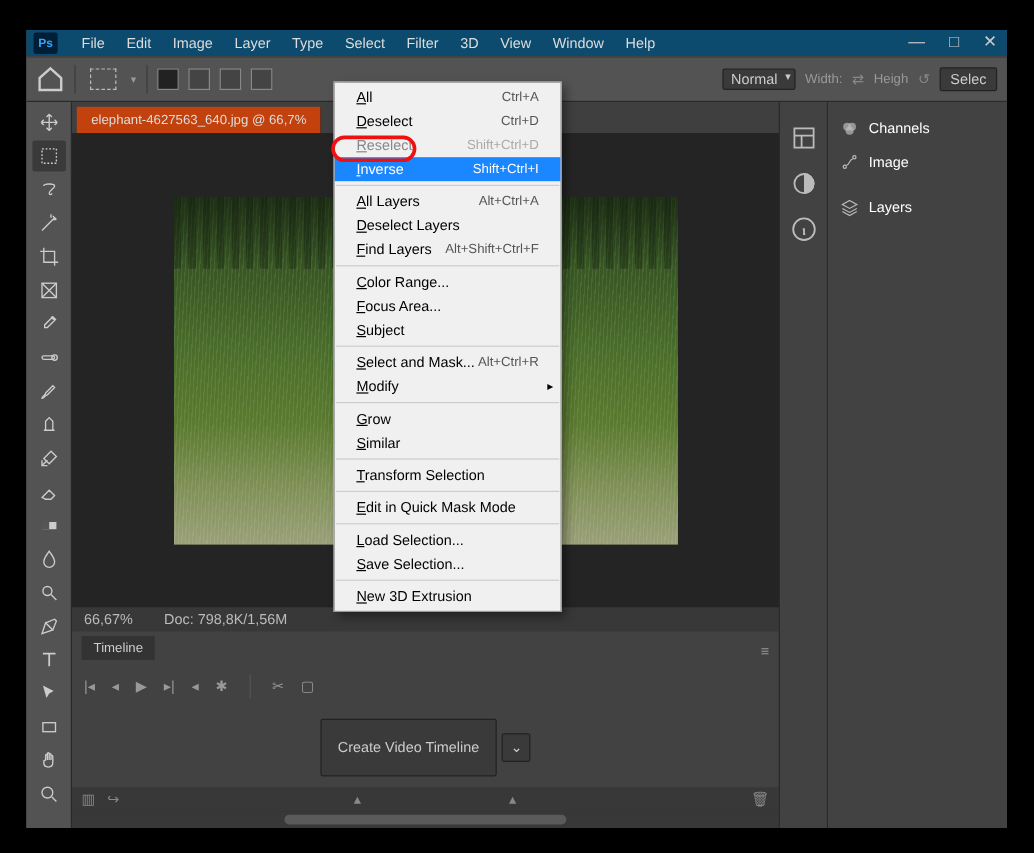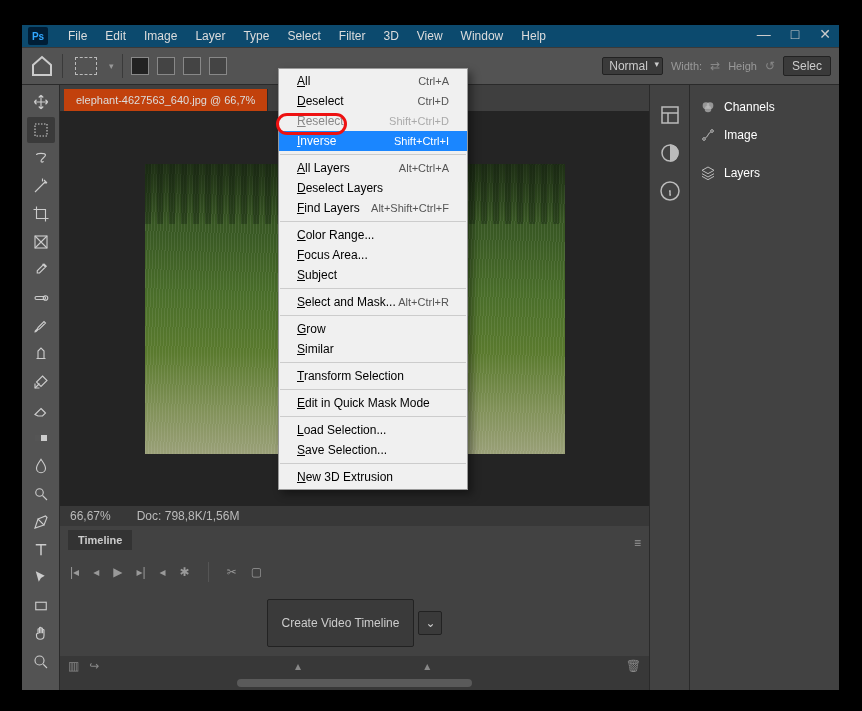--- a/index.html
+++ b/index.html
@@ -31,21 +31,21 @@
 .canvas { width: 420px; height: 290px; position: relative; overflow:hidden; }
 .grass { position:absolute; inset:0; background:
   repeating-linear-gradient(93deg, rgba(255,255,255,0.08) 0 1px, transparent 1px 3px),
   linear-gradient(to bottom, #2e4a1e 0%, #3a5a24 25%, #4a6e2a 45%, #5a7a2e 65%, #82925a 85%, #9aa078 100%);
 }
 .trees { position:absolute; top:0; left:0; right:0; height:60px; background:
   linear-gradient(to bottom, rgba(20,30,15,0.6), transparent 100%),
   repeating-linear-gradient(90deg, rgba(10,20,10,0.3) 0 6px, transparent 6px 12px); }
 .statusbar { height: 20px; background: #383838; color: #bbb; font-size: 10px; display: flex; align-items: center; padding: 0 10px; gap: 26px; }
 .timeline { min-height: 150px; background: #424242; display: flex; flex-direction: column; }
-.tl-header { display:flex; align-items:flex-end; justify-content:space-between; padding: 4px 8px; font-weight: bold; }
+.tl-header { display:flex; align-items:flex-end; justify-content:space-between; padding: 4px 8px; }
 .tl-tab { background: #333; padding: 4px 10px; color: #ccc; font-size: 11px; }
 .tl-controls { display:flex; align-items:center; gap:14px; padding: 8px 10px; color:#999; }
 .tl-controls .divider { width:1px; height:20px; background:#555; margin:0 4px;}
 .tl-body { flex:1; display:flex; align-items:center; justify-content:center; }
 .tl-btn { background:#3a3a3a; border:1px solid #222; color:#ccc; padding:16px 14px; border-radius:2px; display:inline-flex; align-items:center; gap:6px;}
 .tl-foot { height: 20px; background:#383838; display:flex; align-items:center; padding:0 8px; gap:10px; color:#888;}
 .rightbar { width: 40px; background: #424242; border-left:1px solid #2a2a2a; display:flex; flex-direction:column; align-items:center; padding-top:18px; gap:14px; color:#bbb;}
 .rightbar .ricon { width:24px; height:24px; display:flex; align-items:center; justify-content:center;}
 .panels { width: 150px; background: #424242; border-left:1px solid #2a2a2a; display:flex; flex-direction:column; padding-top:8px;}
 .panel-row { display:flex; align-items:center; gap:8px; padding:6px 10px; color:#ffffff; cursor:pointer;}
@@ -368,20 +368,23 @@
       <span><u>F</u>ocus Area...</span>
     </div>
     <div class="dd-item">
       <span><u>S</u>ubject</span>
     </div>
     <div class="dd-sep"></div>
     <div class="dd-item">
       <span><u>S</u>elect and Mask...</span>
       <span class="shortcut">Alt+Ctrl+R</span>
     </div>
+    <div class="dd-item submenu">
+      <span><u>M</u>odify</span>
+    </div>
     <div class="dd-sep"></div>
     <div class="dd-item">
       <span><u>G</u>row</span>
     </div>
     <div class="dd-item">
       <span><u>S</u>imilar</span>
     </div>
     <div class="dd-sep"></div>
     <div class="dd-item">
       <span><u>T</u>ransform Selection</span>

